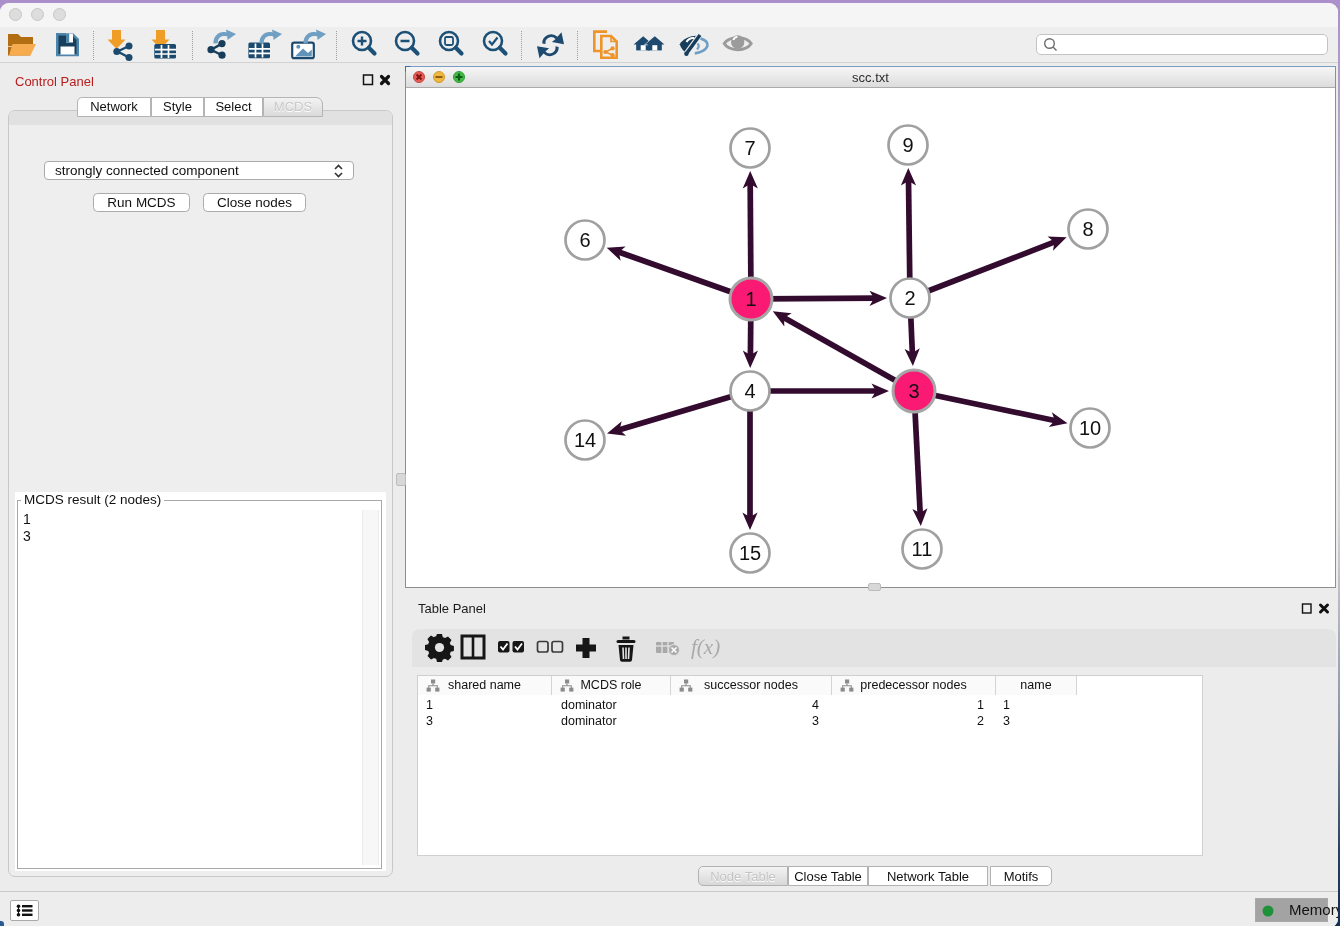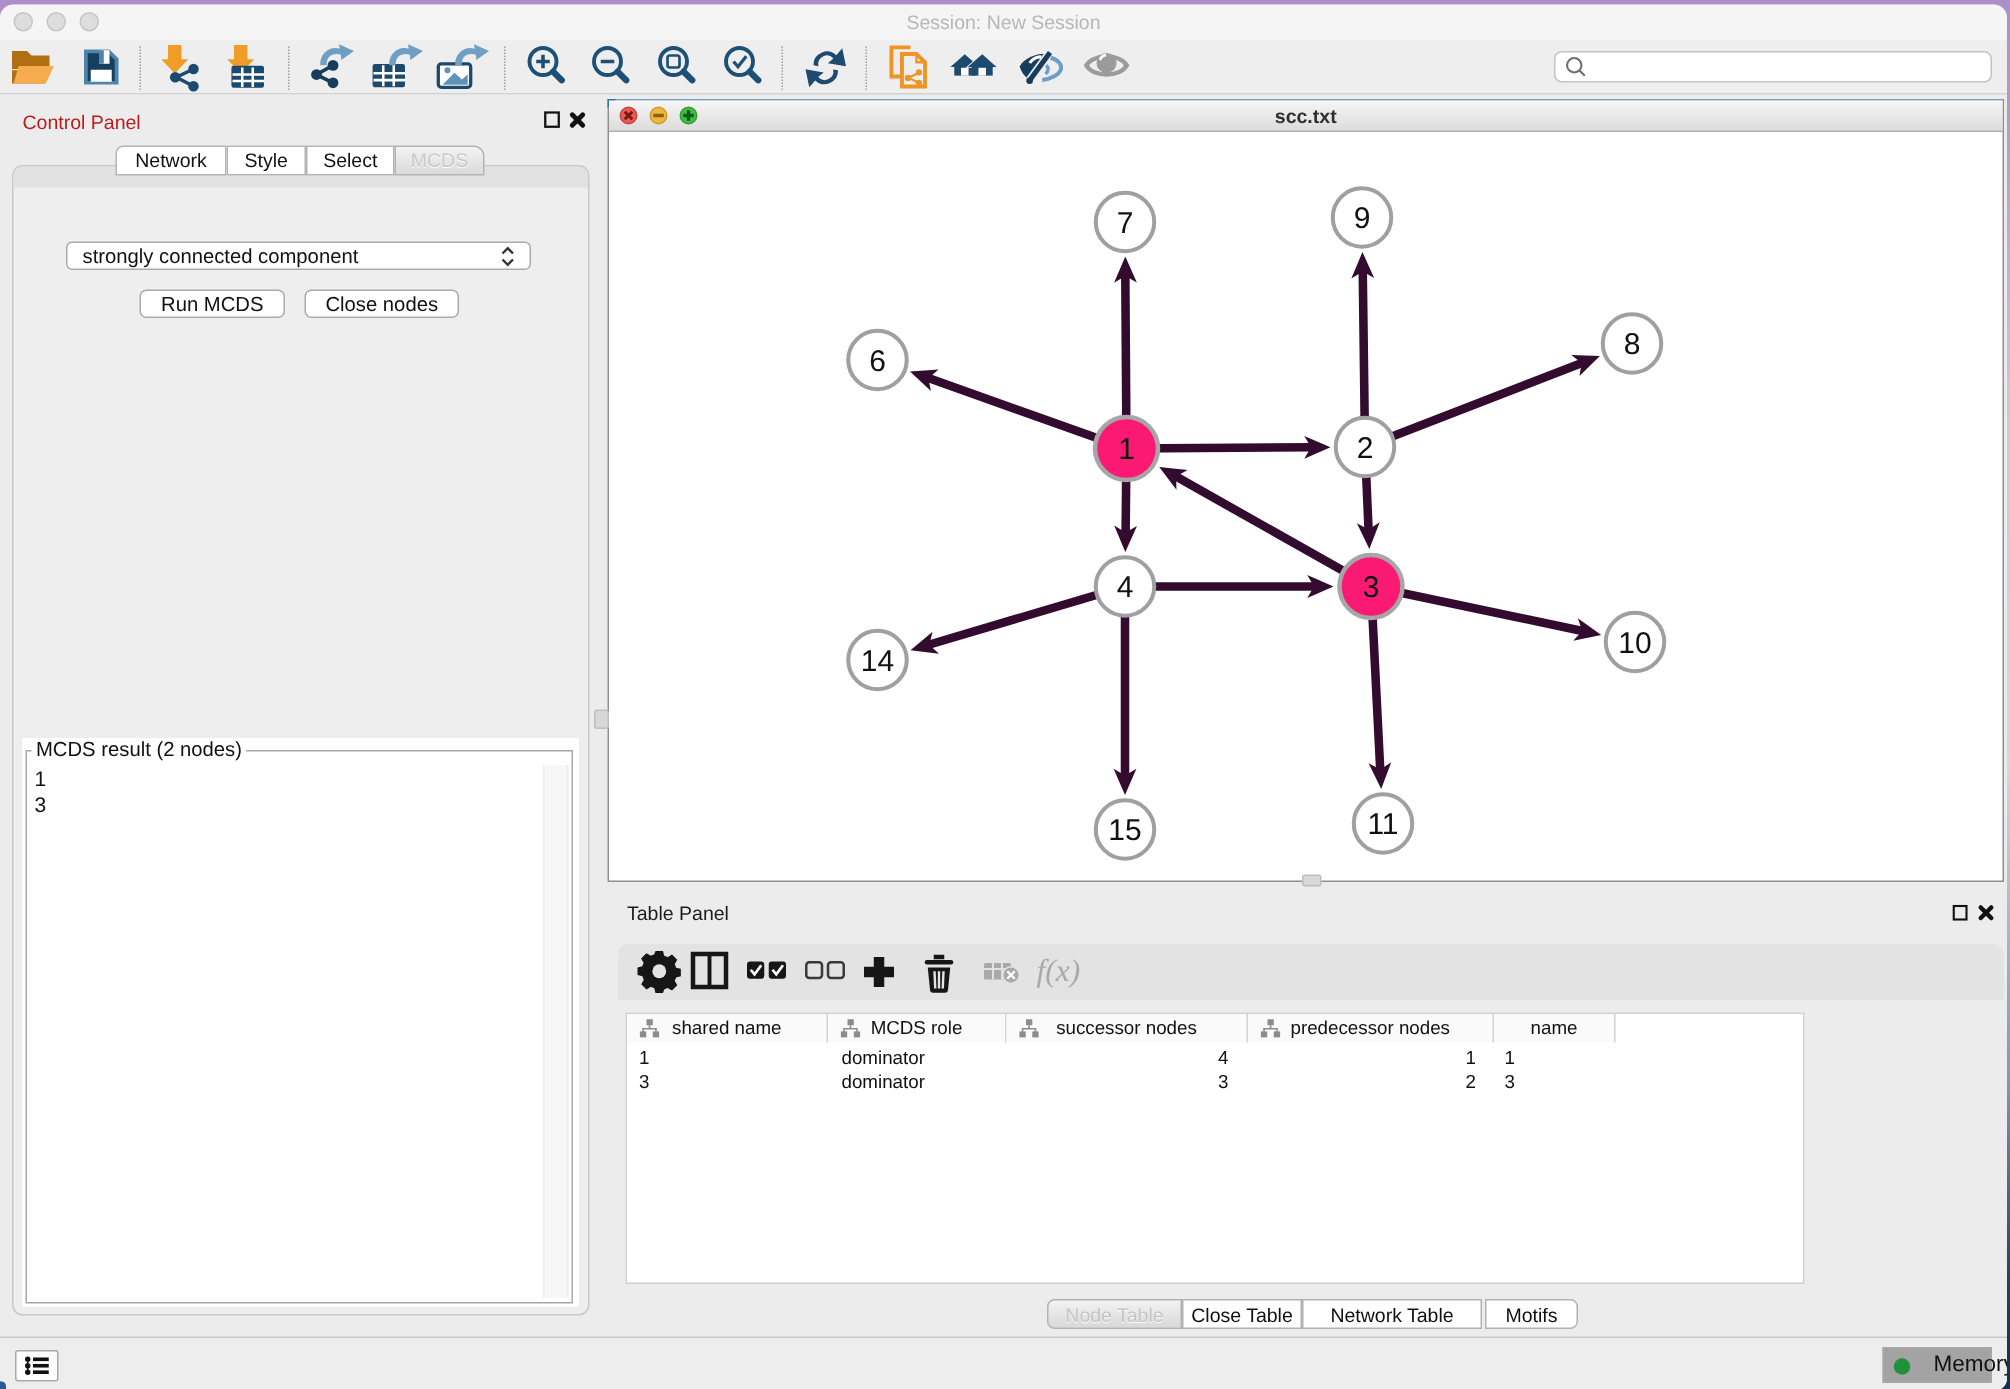--- a/index.html
+++ b/index.html
@@ -40,21 +40,21 @@
 #resultlabel{position:absolute;left:21px;top:429px;background:#fff;padding:0 3px;
   font-size:13.5px;color:#111}
 #rscroll{position:absolute;right:2px;top:9px;width:15px;height:355px;background:#f7f7f7;border-left:1px solid #ececec;border-right:1px solid #ececec}
 .ritem{position:absolute;left:5px;font-size:14px;color:#111}
 
 #netwin{position:absolute;left:405px;top:63px;width:931px;height:522px;
   border:1px solid #8e8e8e;box-sizing:border-box;background:#fff}
 #nettitle{position:absolute;left:0;top:0;width:100%;height:20px;
   background:linear-gradient(180deg,#f6f6f6,#dcdcdc);border-bottom:1px solid #ababab}
 #netname{position:absolute;top:3px;left:0;width:100%;text-align:center;font-size:13px;
-  font-weight:700;color:#2e2e2e}
+  font-weight:400;color:#2e2e2e}
 .mtl{position:absolute;top:4px;width:12px;height:12px;border-radius:50%;box-sizing:border-box}
 
 #tpanel{position:absolute;left:405px;top:597px;width:935px;height:294px;background:#ececec}
 #tphead{position:absolute;left:13px;top:1px;font-size:13px;color:#1c1c1c}
 #tptools{position:absolute;left:7px;top:29px;width:924px;height:38px;background:#e3e3e3;
   border-radius:8px 8px 0 0}
 #ttable{position:absolute;left:12px;top:75px;width:786px;height:181px;background:#fff;border:1px solid #cfcfcf;box-sizing:border-box}
 .th{position:absolute;top:0;height:19px;overflow:hidden;background:#fafafa;border-right:1px solid #d4d4d4;
   box-sizing:border-box;font-size:12.5px;color:#111;text-align:center;line-height:19px}
 .td{position:absolute;font-size:12.5px;color:#111;height:16px;line-height:16px}
@@ -69,21 +69,20 @@
   border:1px solid #a9a9a9;box-sizing:border-box;font-size:15px;color:#111;
   line-height:22px;padding-left:33px}
 </style>
 </head>
 <body>
 <div id="win">
   <div id="titlebar">
     <div class="tl" style="left:8.5px"></div>
     <div class="tl" style="left:30.5px"></div>
     <div class="tl" style="left:52.5px"></div>
-    <div id="wtitle">Session: New Session</div>
   </div>
   <div id="toolbar">
     <div class="tsep" style="left:93px"></div>
     <div class="tsep" style="left:192px"></div>
     <div class="tsep" style="left:336px"></div>
     <div class="tsep" style="left:521px"></div>
     <div class="tsep" style="left:577px"></div>
     <svg id="tbicons" style="position:absolute;left:0;top:0" width="770" height="36" viewBox="0 0 770 36">
 
       <path d="M8 7 h10 l3 3 h12 v9 H8 Z" fill="#b26e12"></path>

